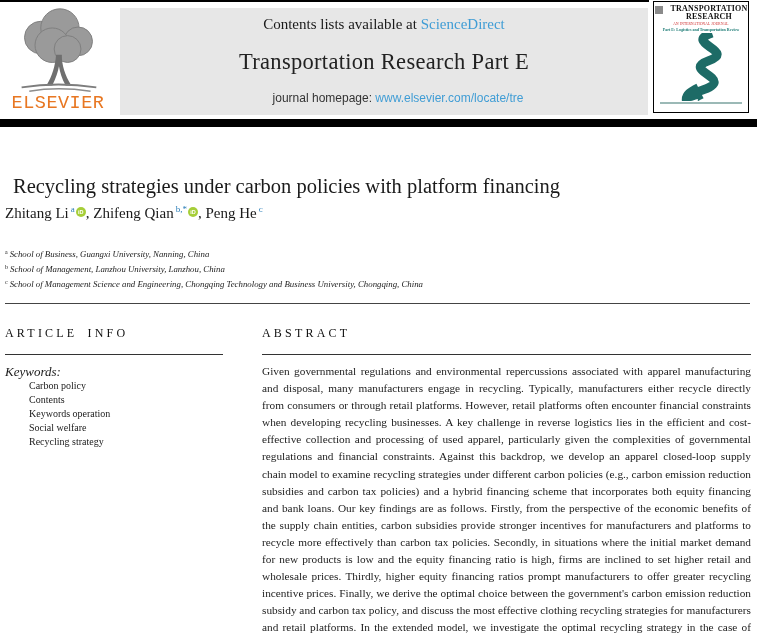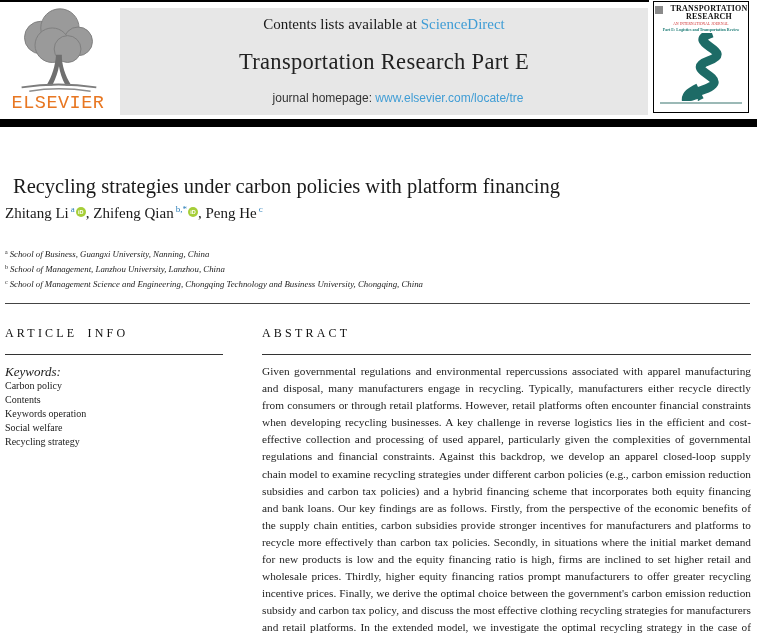--- a/index.html
+++ b/index.html
@@ -52,21 +52,21 @@
   .affils sup{font-size:6px;font-style:normal;vertical-align:3px;margin-right:2px;}
 
   .rule-full{position:absolute;left:5px;top:303px;width:745px;height:1px;background:#444;}
 
   
   .col-head{font-size:12px;letter-spacing:3.2px;word-spacing:4px;color:#111;}
   .head-rule{height:1px;background:#333;margin-top:13px;}
   .left-col{position:absolute;left:5px;top:326px;width:218px;}
   .right-col{position:absolute;left:262px;top:326px;width:489px;}
   .kw-label{font-size:13px;font-style:italic;margin-top:10px;line-height:14px;}
-  .kw-item{font-size:10px;line-height:14px;}
+  .kw-item{font-size:10px;line-height:14px;margin-left:24px;}
   .abstract-text{margin-top:8px;font-size:11.3px;line-height:17.1px;text-align:justify;color:#1c1c1c;}
 </style>
 </head>
 <body>
 
 <div id="page">
 
   <div class="top-rule"></div>
 
   <div class="logo-block">

